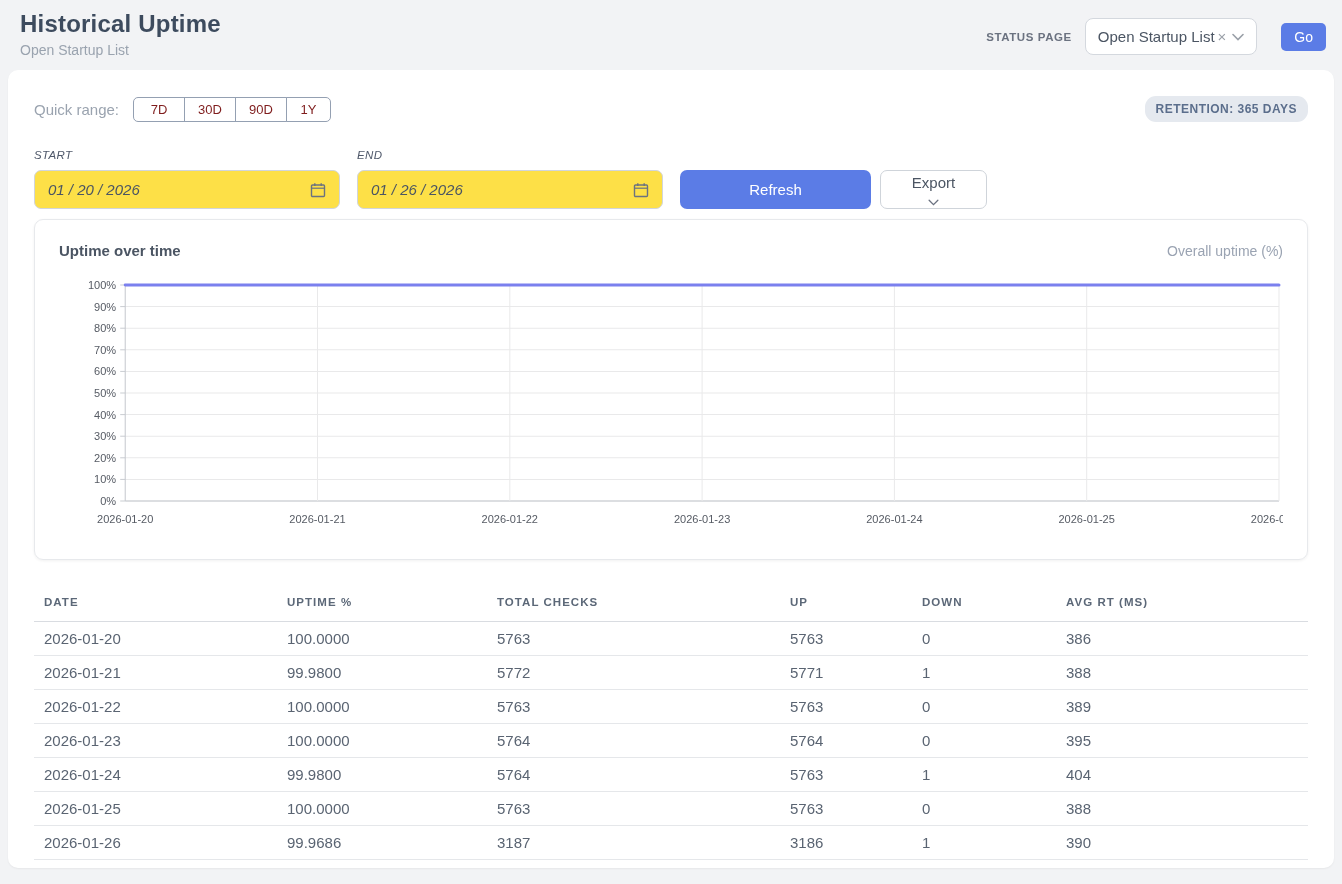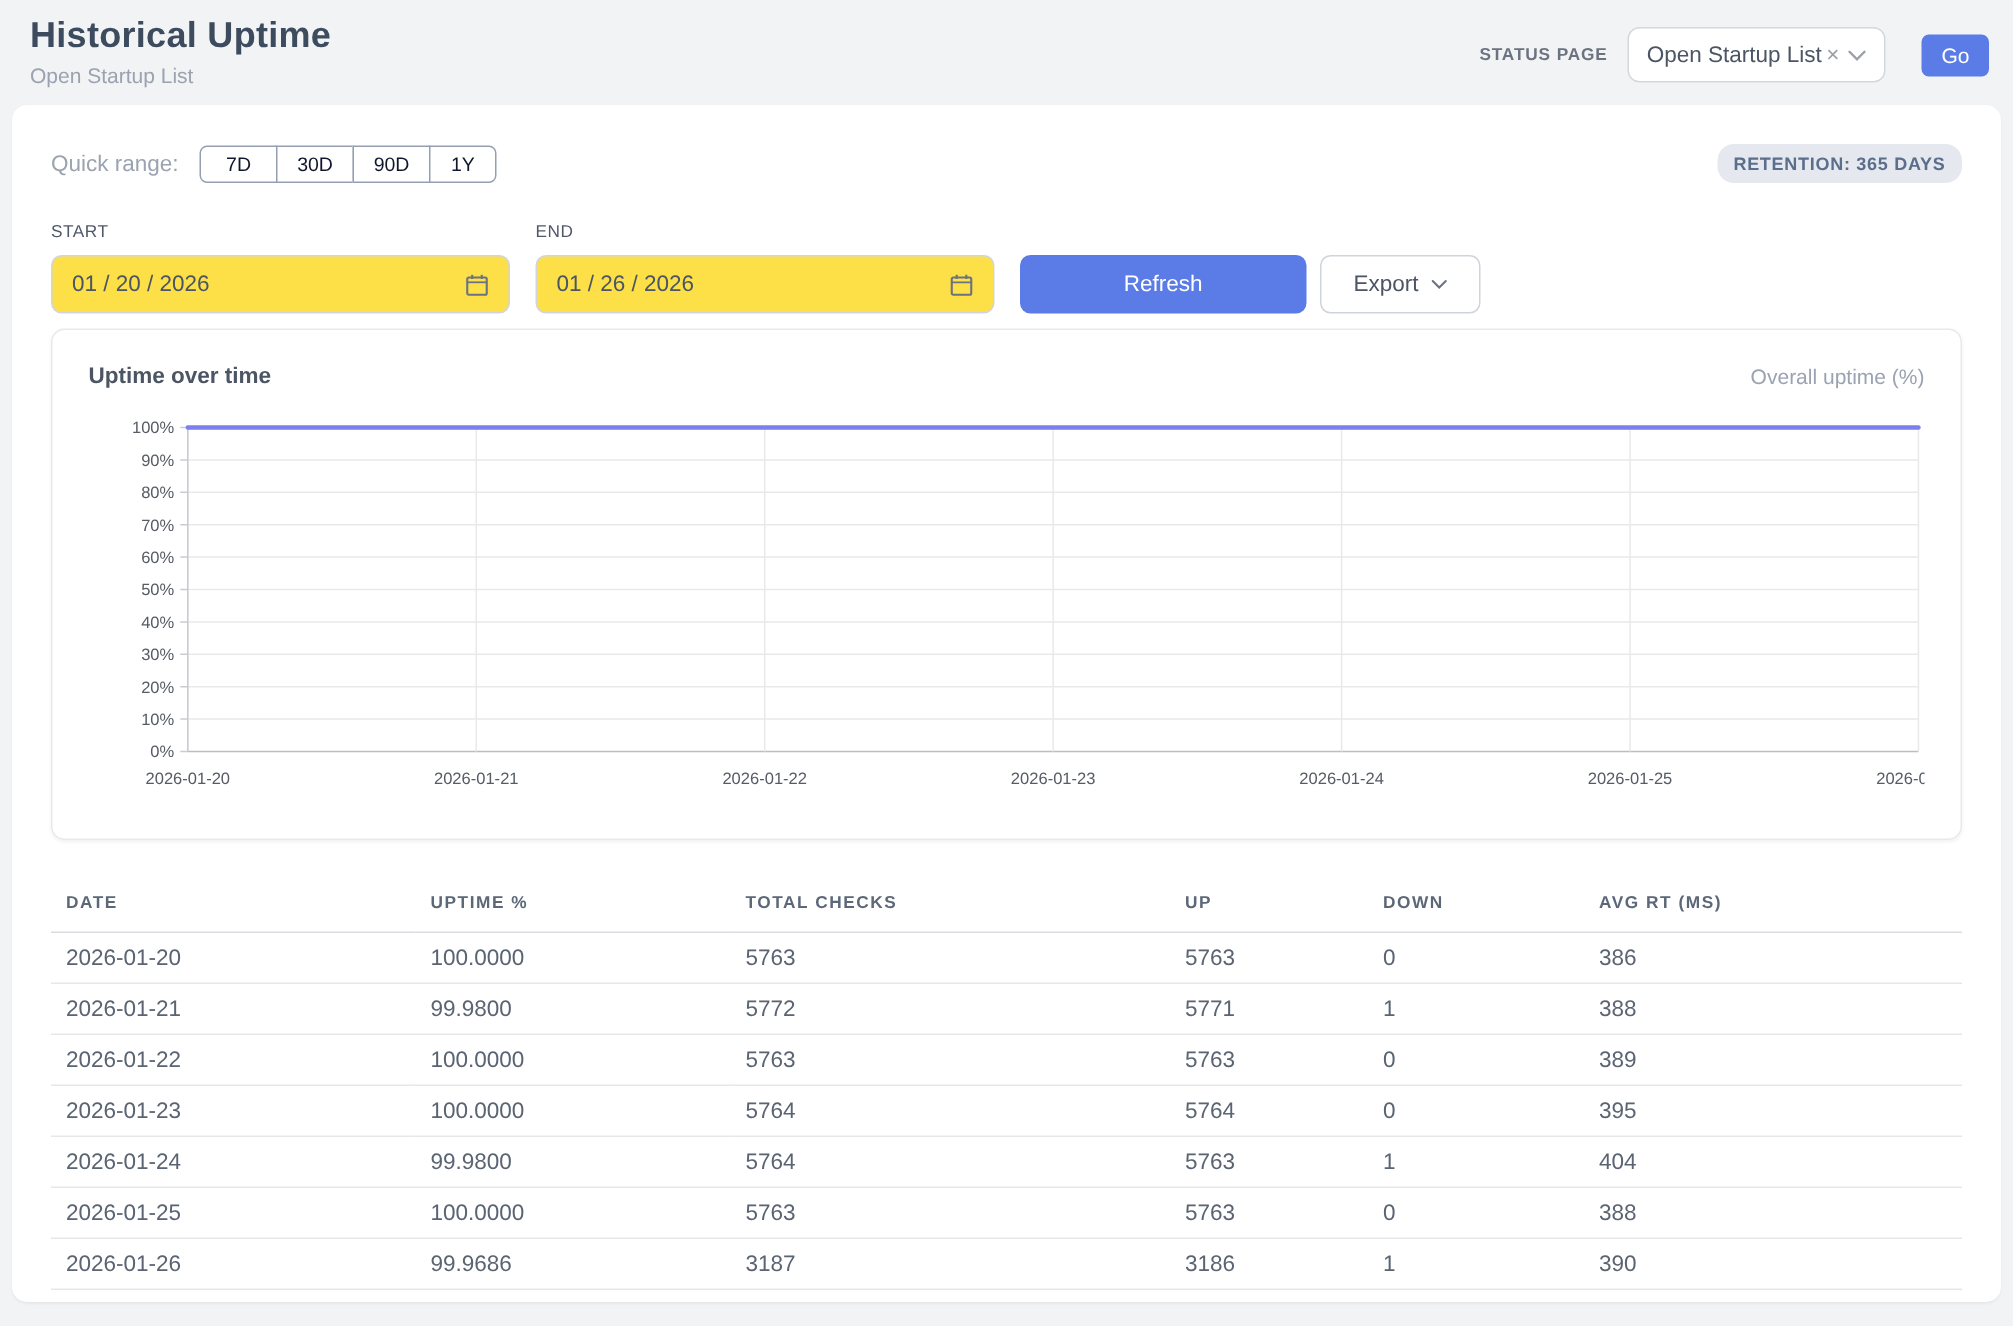--- a/index.html
+++ b/index.html
@@ -38,52 +38,52 @@
     box-shadow: 0 1px 2px rgba(0,0,0,.05);
     padding: 26px 26px 20px 26px;
     height: 798px;
   }
 
   .top-row { display: flex; justify-content: space-between; align-items: center; }
   .quick-wrap { display: flex; align-items: center; gap: 14px; }
   .quick-label { font-size: 15px; color: #9aa3af; }
   .seg-group { display: flex; }
   .seg-btn {
-    background: #fff; border: 1px solid #94a0b2; color: #0f172a;
+    background: #fff; border: 1px solid #94a0b2; color: #7f1d1d;
     font-size: 13px; padding: 4px 0; width: 52px; text-align: center;
     margin-left: -1px; cursor: pointer; font-family: inherit;
   }
   .seg-btn:first-child { border-radius: 5px 0 0 5px; margin-left: 0; }
   .seg-btn:last-child { border-radius: 0 5px 5px 0; width: 45px; }
   .retention-badge {
     background: #e5e9ef; color: #5b6e8c; font-size: 12px; font-weight: bold;
     letter-spacing: .04em; padding: 6px 11px; border-radius: 11px;
   }
 
   
   .fields-row { display: flex; align-items: flex-end; margin-top: 27px; }
-  .field { display: flex; flex-direction: column; }
+  .field { display: flex; flex-direction: column; font-style: italic; }
   .field-label { font-size: 11.5px; color: #4f586a; letter-spacing: .03em; margin-bottom: 9px; }
   .input-box {
     display: flex; align-items: center; justify-content: space-between;
     border: 1px solid #d1d5db; border-radius: 7px; background: #fde047;
     height: 39px; padding: 0 13px; font-size: 15px; color: #4b5563; cursor: text;
   }
   .w-date { width: 306px; margin-right: 17px; }
   .w-gran { width: 305px; margin-right: 16px; }
   .select-box { cursor: pointer; }
   .refresh-btn {
     background: #5b7ce6; color: #fff; border: none; border-radius: 7px;
     width: 191px; height: 39px; font-size: 15px; cursor: pointer;
     margin-right: 9px; font-family: inherit;
   }
   .export-btn {
     background: #fff; color: #4b5563; border: 1px solid #cfd4da; border-radius: 7px;
     width: 107px; height: 39px; font-size: 15px; cursor: pointer; font-family: inherit;
-    display: flex; align-items: center; justify-content: center; gap: 8px;
+    display: flex; align-items: center; justify-content: center; gap: 8px; flex-direction: column;
   }
 
   
   .chart-card {
     margin-top: 10px; border: 1px solid #e7e9ec; border-radius: 9px;
     box-shadow: 0 1px 3px rgba(0,0,0,.06);
     padding: 22px 24px 14px 24px;
   }
   .chart-head { display: flex; justify-content: space-between; align-items: center; margin-bottom: 14px; }
   .chart-title { font-size: 15px; font-weight: bold; color: #4b5563; }

